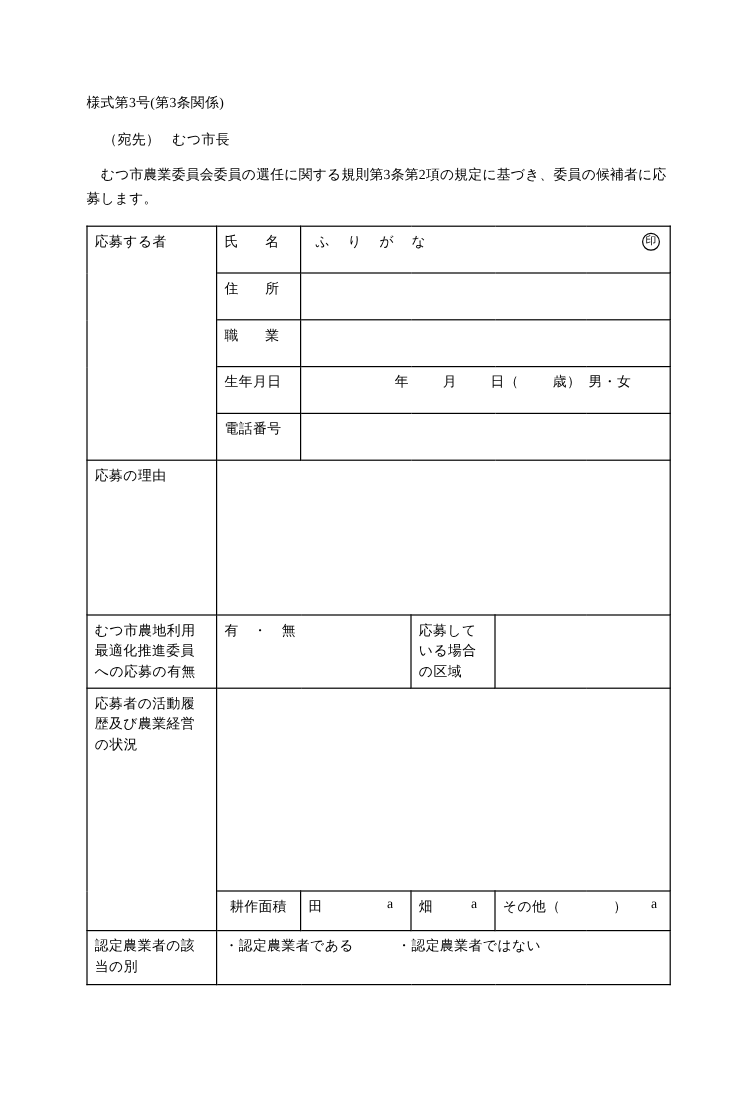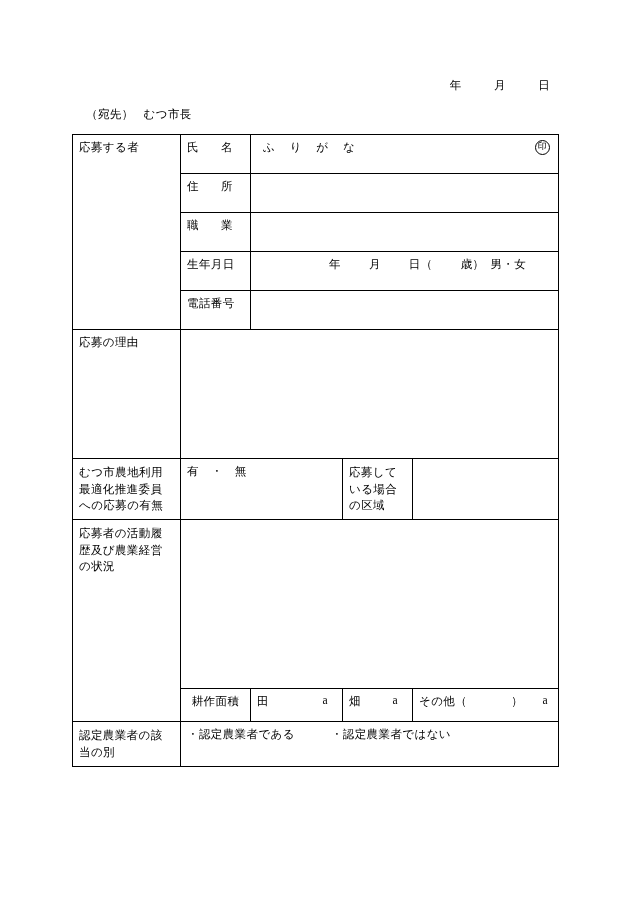--- a/index.html
+++ b/index.html
@@ -120,34 +120,29 @@
   .other-cell .unit { float: right; padding-right: 4px; }
   .nintei-cell { vertical-align: middle; }
   .nintei-cell .opt1 { display: inline-block; }
   .nintei-cell .gapbig { display: inline-block; width: 36px; }
 </style>
 </head>
 <body>
 
 <div class="page">
 
-
-
-  <div class="date-line">
-    <span>年</span>
-    <span class="sp-a"></span>
-    <span>月</span>
-    <span class="sp-b"></span>
-    <span>日</span>
-  </div>
+  <div class="form-no">様式第3号(第3条関係)</div>
+
+
 
   <div class="addressee">
     <span>（宛先）</span><span class="gap"></span><span>むつ市長</span>
   </div>
 
+  <div class="body-text">むつ市農業委員会委員の選任に関する規則第3条第2項の規定に基づき、委員の候補者に応募します。</div>
 
   <table class="form">
     <colgroup>
       <col style="width:108px">
       <col style="width:70px">
       <col style="width:92px">
       <col style="width:70px">
       <col style="width:76px">
       <col style="width:70px">
     </colgroup>

